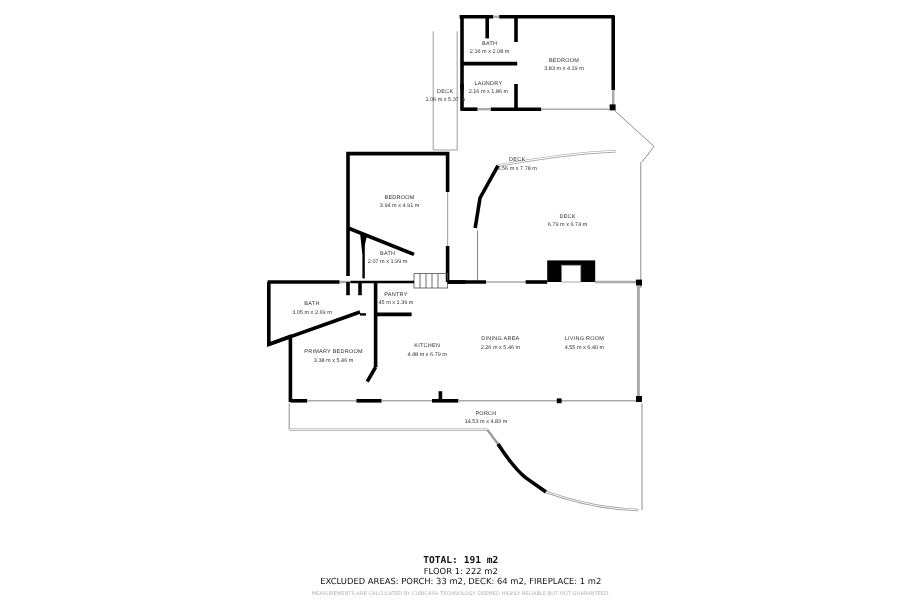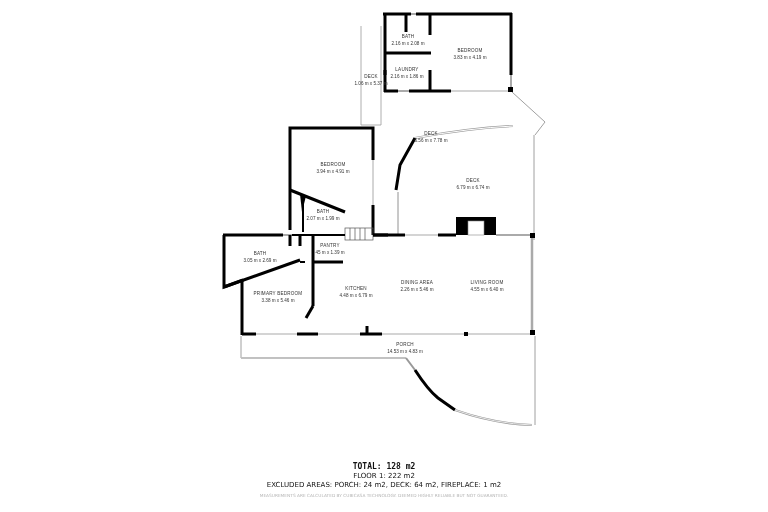--- a/index.html
+++ b/index.html
@@ -183,16 +183,16 @@
   </div>
 <div class="lbl" style="left:487px;top:286px;">
     <span class="n">LIVING ROOM</span>
     <span class="d">4.55 m x 6.40 m</span>
   </div>
 <div class="lbl" style="left:405px;top:348px;">
     <span class="n">PORCH</span>
     <span class="d">14.53 m x 4.83 m</span>
   </div>
 
-<div class="summary s-total">TOTAL: 128 m2</div>
+<div class="summary s-total">TOTAL: 191 m2</div>
 <div class="summary s-floor">FLOOR 1: 222 m2</div>
-<div class="summary s-excl">EXCLUDED AREAS: PORCH: 24 m2, DECK: 64 m2, FIREPLACE: 1 m2</div>
+<div class="summary s-excl">EXCLUDED AREAS: PORCH: 33 m2, DECK: 64 m2, FIREPLACE: 1 m2</div>
 <div class="summary s-disc">MEASUREMENTS ARE CALCULATED BY CUBICASA TECHNOLOGY. DEEMED HIGHLY RELIABLE BUT NOT GUARANTEED.</div>
 
 </body></html>

